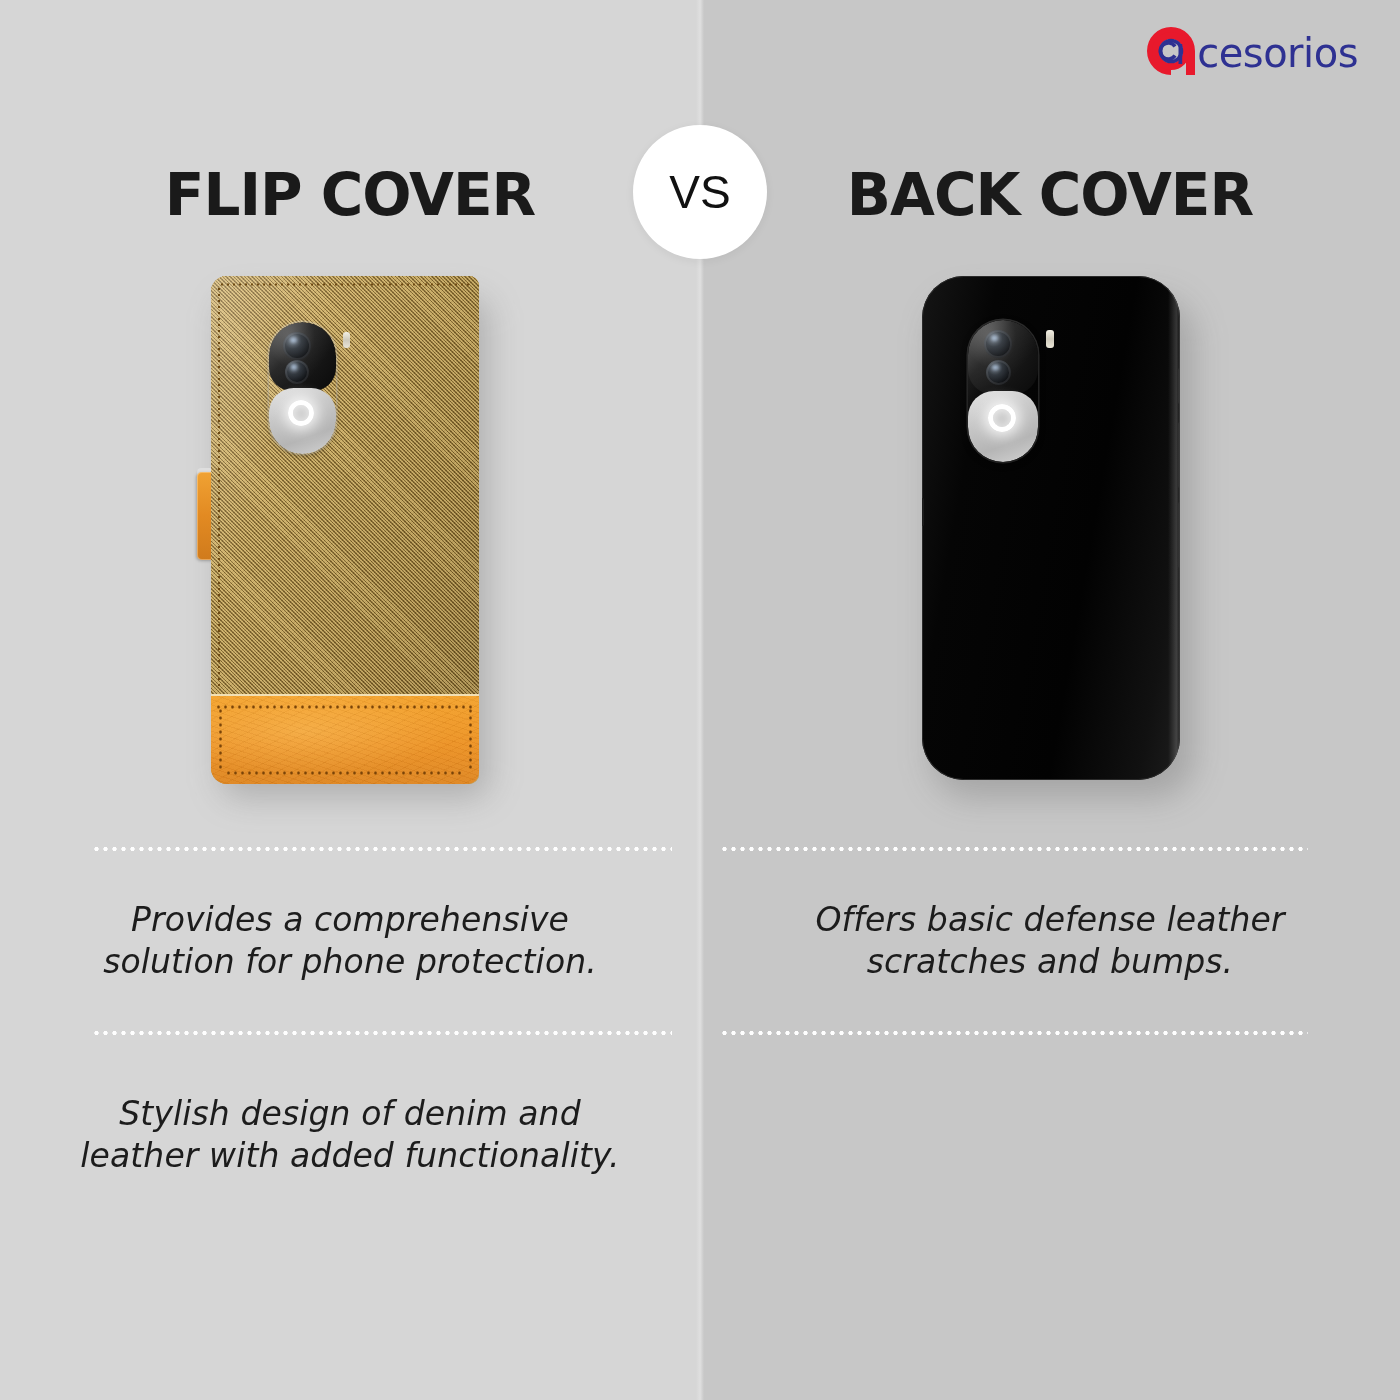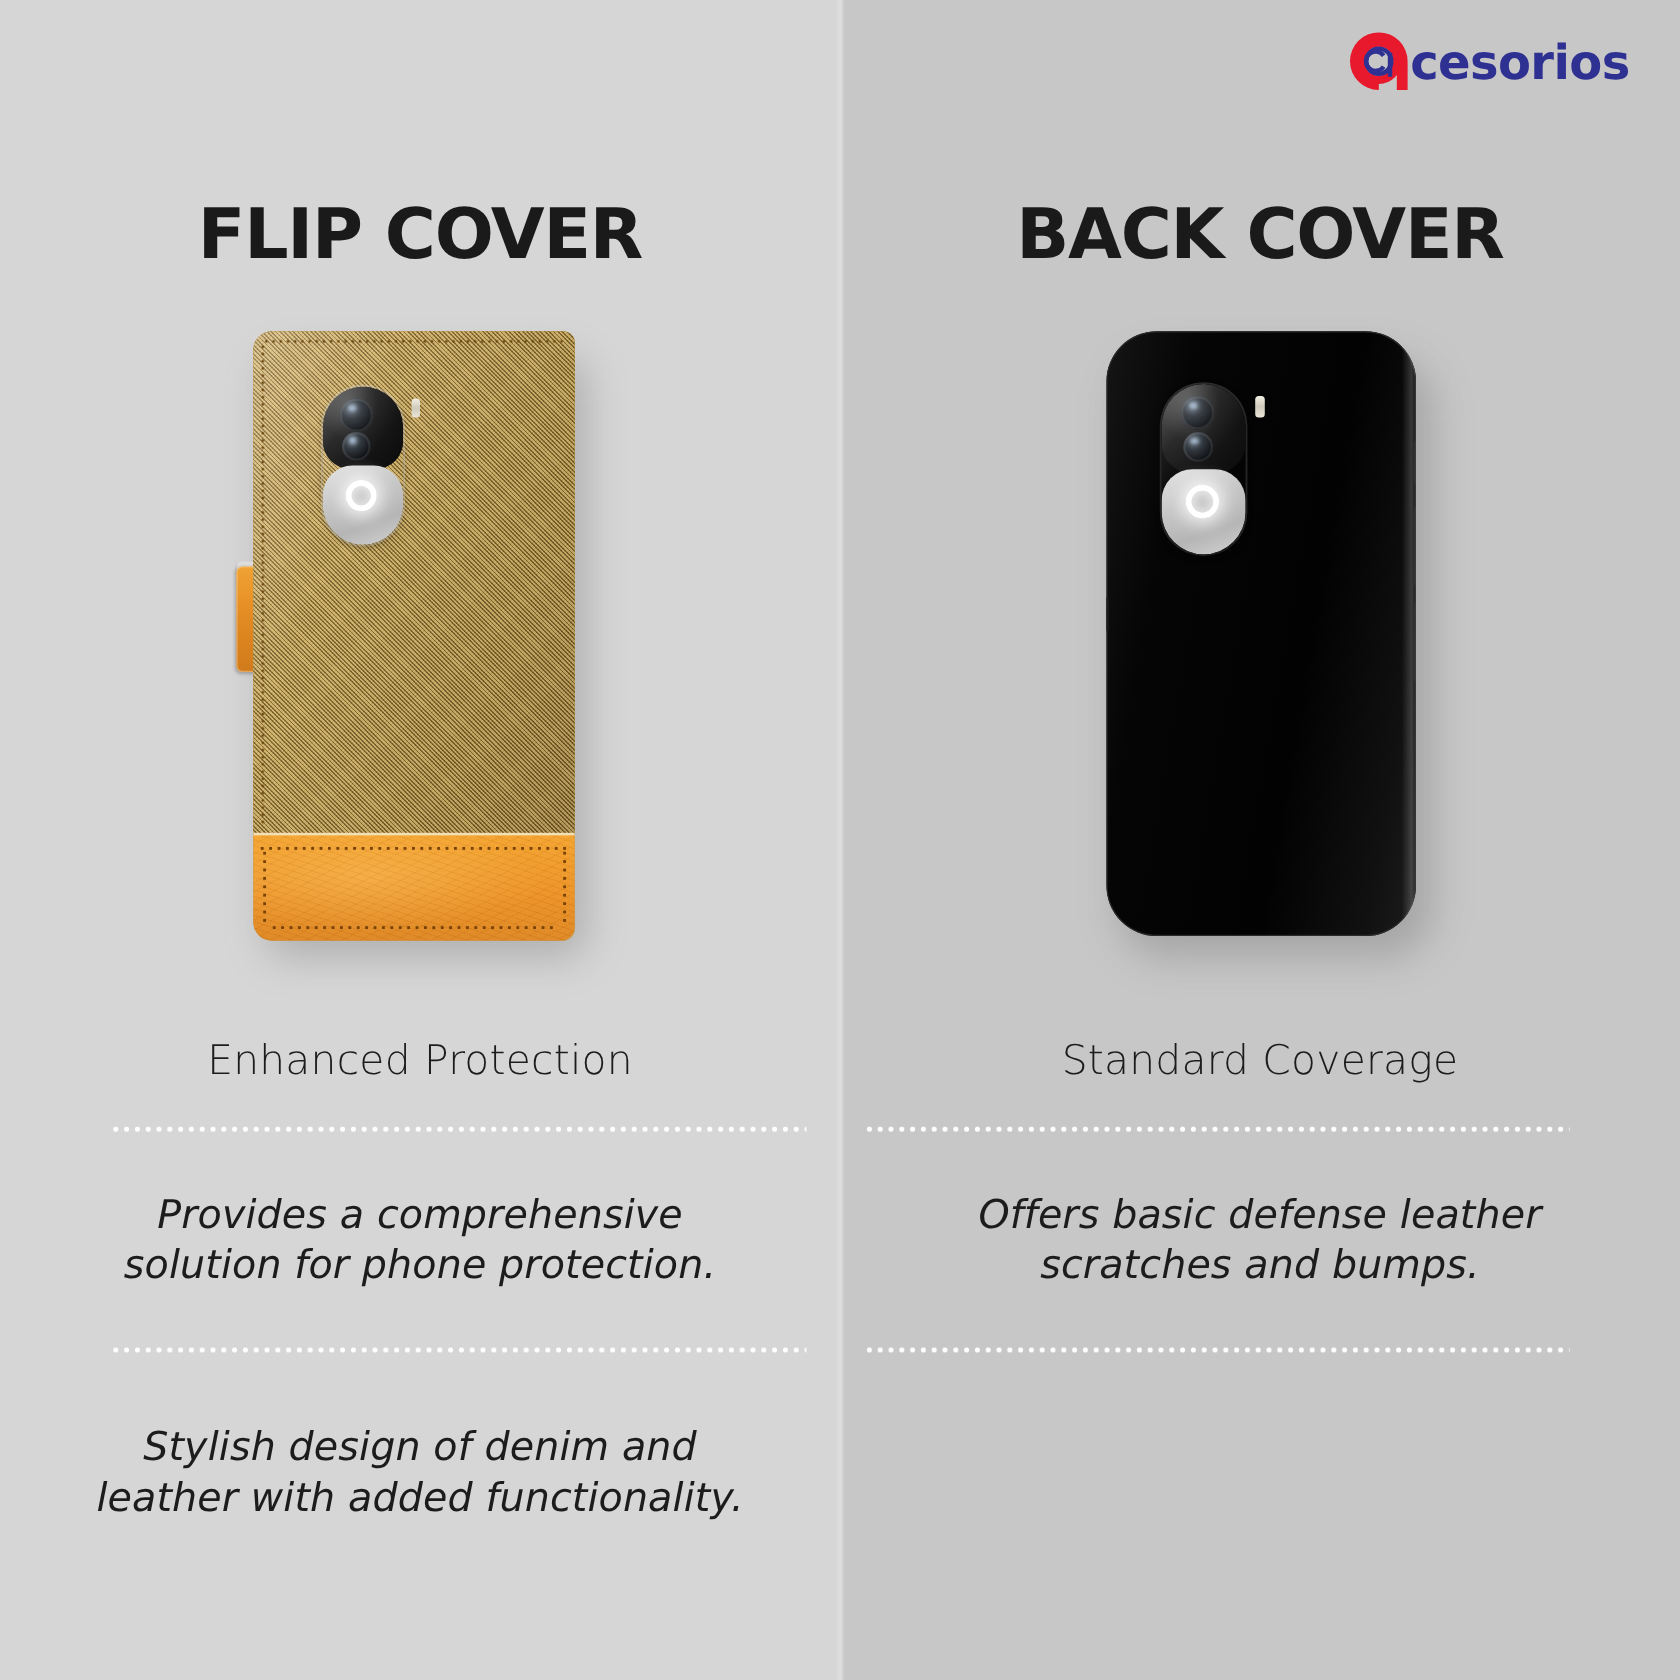--- a/index.html
+++ b/index.html
@@ -54,21 +54,21 @@
   .logo-mark {
     position: relative;
     width: 54px;
     height: 54px;
     flex: 0 0 54px;
   }
   .logo-mark svg { display: block; width: 54px; height: 54px; }
   .logo-word {
     font-family: "DejaVu Sans", sans-serif;
     font-size: 40px;
-    font-weight: 700;
+    font-weight: 400;
     letter-spacing: -0.5px;
     color: #2e3192;
     line-height: 1;
     margin-left: -3px;
     margin-top: 3px;
   }
 
   
   .header-row {
     position: absolute;
@@ -436,20 +436,21 @@
         <path d="M31 22.5 A8 8 0 1 0 31 31.5" fill="none" stroke="#2e3192" stroke-width="3.6" stroke-linecap="butt"></path>
       </svg>
     </span>
     <span class="logo-word">cesorios</span>
   </div>
 
   <div class="header-row">
     <div class="col-title right">BACK COVER</div>
     <div class="col-title left">FLIP COVER</div>
   </div>
+  <div class="vs-badge">VS</div>
 
   <div class="product-area">
 
     <div class="flip-wrap">
       <div class="flip-shadow"></div>
       <div class="flip-tab-cap"></div>
       <div class="flip-tab"></div>
 
       <div class="flip-body">
         <div class="denim"></div>
@@ -495,24 +496,20 @@
           <div class="cam-gloss"></div>
         </div>
         <div class="cam-flash back-flash"></div>
       </div>
     </div>
 
   </div>
 
   <div class="compare">
 
-    <div class="crow">
-      <div class="ccell subtitle">Enhanced Protection</div>
-      <div class="ccell subtitle">Standard Coverage</div>
-    </div>
 
     <div class="divider">
       <div class="dots l"></div>
       <div class="dots r"></div>
     </div>
 
     <div class="crow r1">
       <div class="ccell feature">Provides a comprehensive solution for phone protection.</div>
       <div class="ccell feature">Offers basic defense leather scratches and bumps.</div>
     </div>

